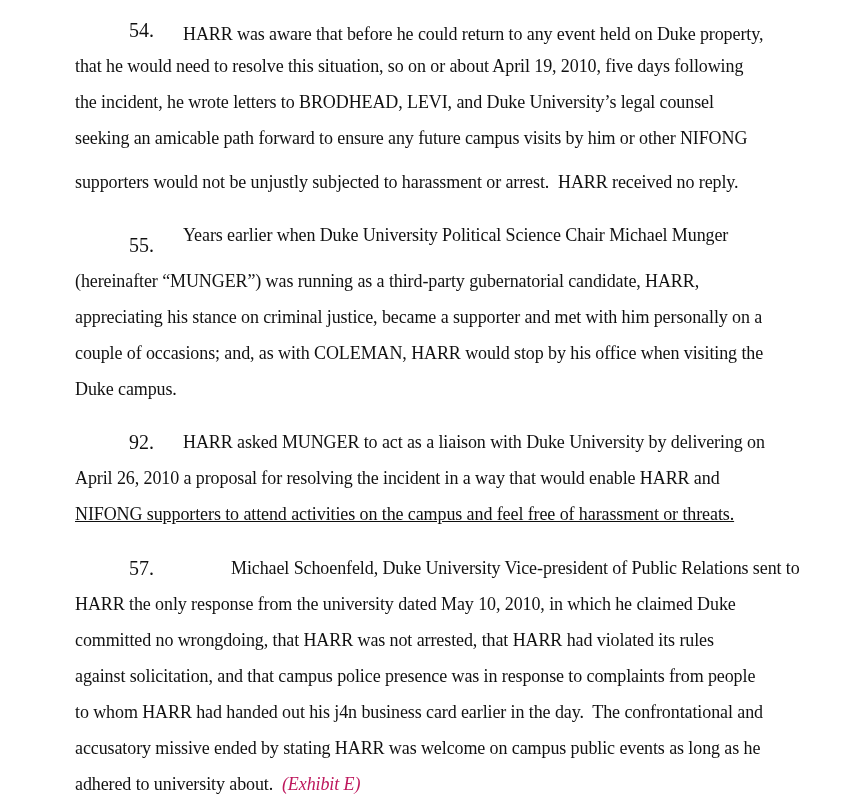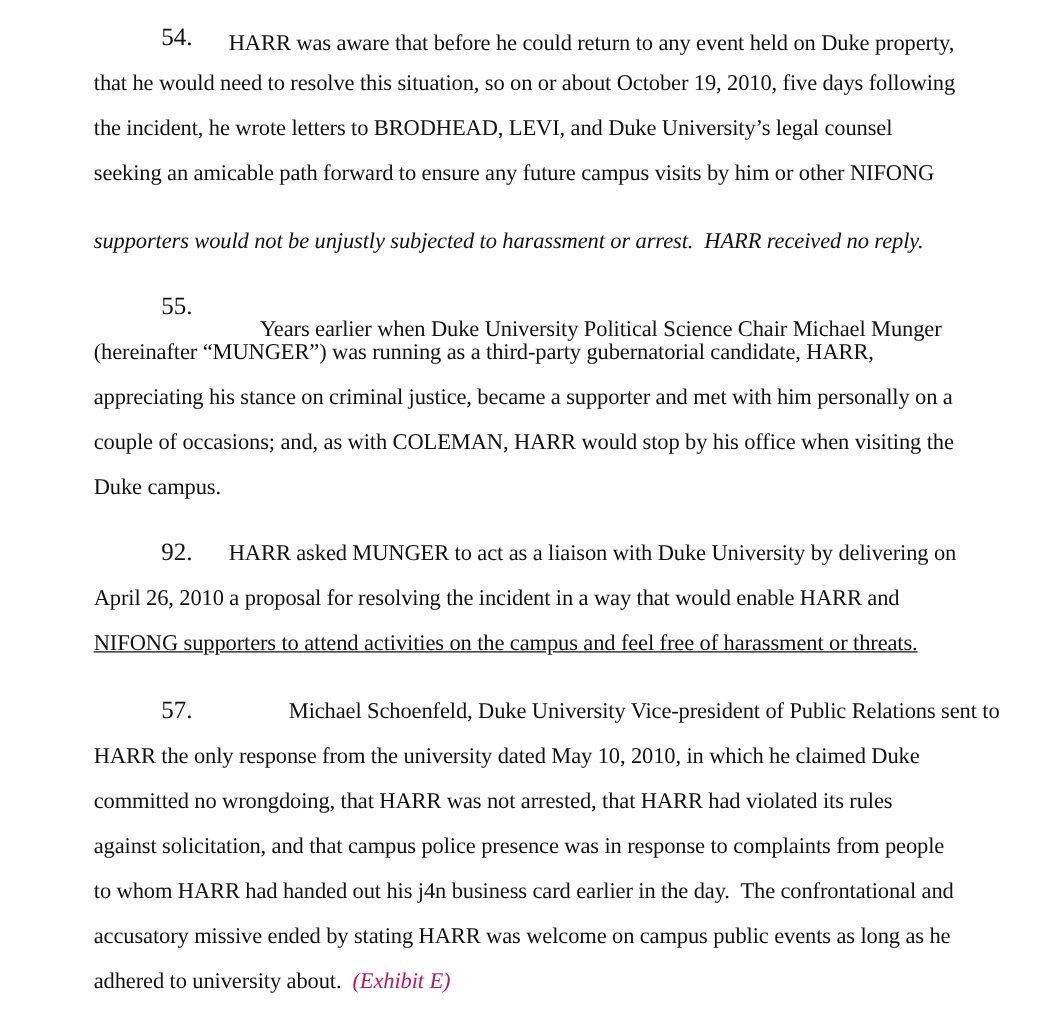--- a/index.html
+++ b/index.html
@@ -39,29 +39,29 @@
     }
   </style>
 </head>
 <body>
 
 <div>
 
   <div>
     <span class="num" style="top:19px">54.</span>
     <span class="line first" style="top: 23px; white-space: pre;">HARR was aware that before he could return to any event held on Duke property,</span>
-    <span class="line" style="top: 55px; white-space: pre;">that he would need to resolve this situation, so on or about October 19, 2010, five days following</span>
+    <span class="line" style="top: 55px; white-space: pre;">that he would need to resolve this situation, so on or about April 19, 2010, five days following</span>
     <span class="line" style="top: 91px; white-space: pre;">the incident, he wrote letters to BRODHEAD, LEVI, and Duke University’s legal counsel</span>
     <span class="line" style="top: 127px; white-space: pre;">seeking an amicable path forward to ensure any future campus visits by him or other NIFONG</span>
-    <span class="line" style="top: 181px; white-space: pre; font-style: italic;">supporters would not be unjustly subjected to harassment or arrest.  HARR received no reply.</span>
+    <span class="line" style="top: 171px; white-space: pre;">supporters would not be unjustly subjected to harassment or arrest.  HARR received no reply.</span>
   </div>
 
   <div>
     <span class="num" style="top:234px">55.</span>
-    <span class="line first" style="top: 252px; white-space: pre; margin-left: 25px;">Years earlier when Duke University Political Science Chair Michael Munger</span>
+    <span class="line first" style="top: 224px; white-space: pre;">Years earlier when Duke University Political Science Chair Michael Munger</span>
     <span class="line" style="top: 270px; white-space: pre;">(hereinafter “MUNGER”) was running as a third-party gubernatorial candidate, HARR,</span>
     <span class="line" style="top: 306px; white-space: pre;">appreciating his stance on criminal justice, became a supporter and met with him personally on a</span>
     <span class="line" style="top: 342px; white-space: pre; text-align: center;">couple of occasions; and, as with COLEMAN, HARR would stop by his office when visiting the</span>
     <span class="line" style="top: 378px; white-space: pre;">Duke campus.</span>
   </div>
 
   <div>
     <span class="num" style="top:431px">92.</span>
     <span class="line first" style="top: 431px; white-space: pre;">HARR asked MUNGER to act as a liaison with Duke University by delivering on</span>
     <span class="line" style="top: 467px; white-space: pre;">April 26, 2010 a proposal for resolving the incident in a way that would enable HARR and</span>

